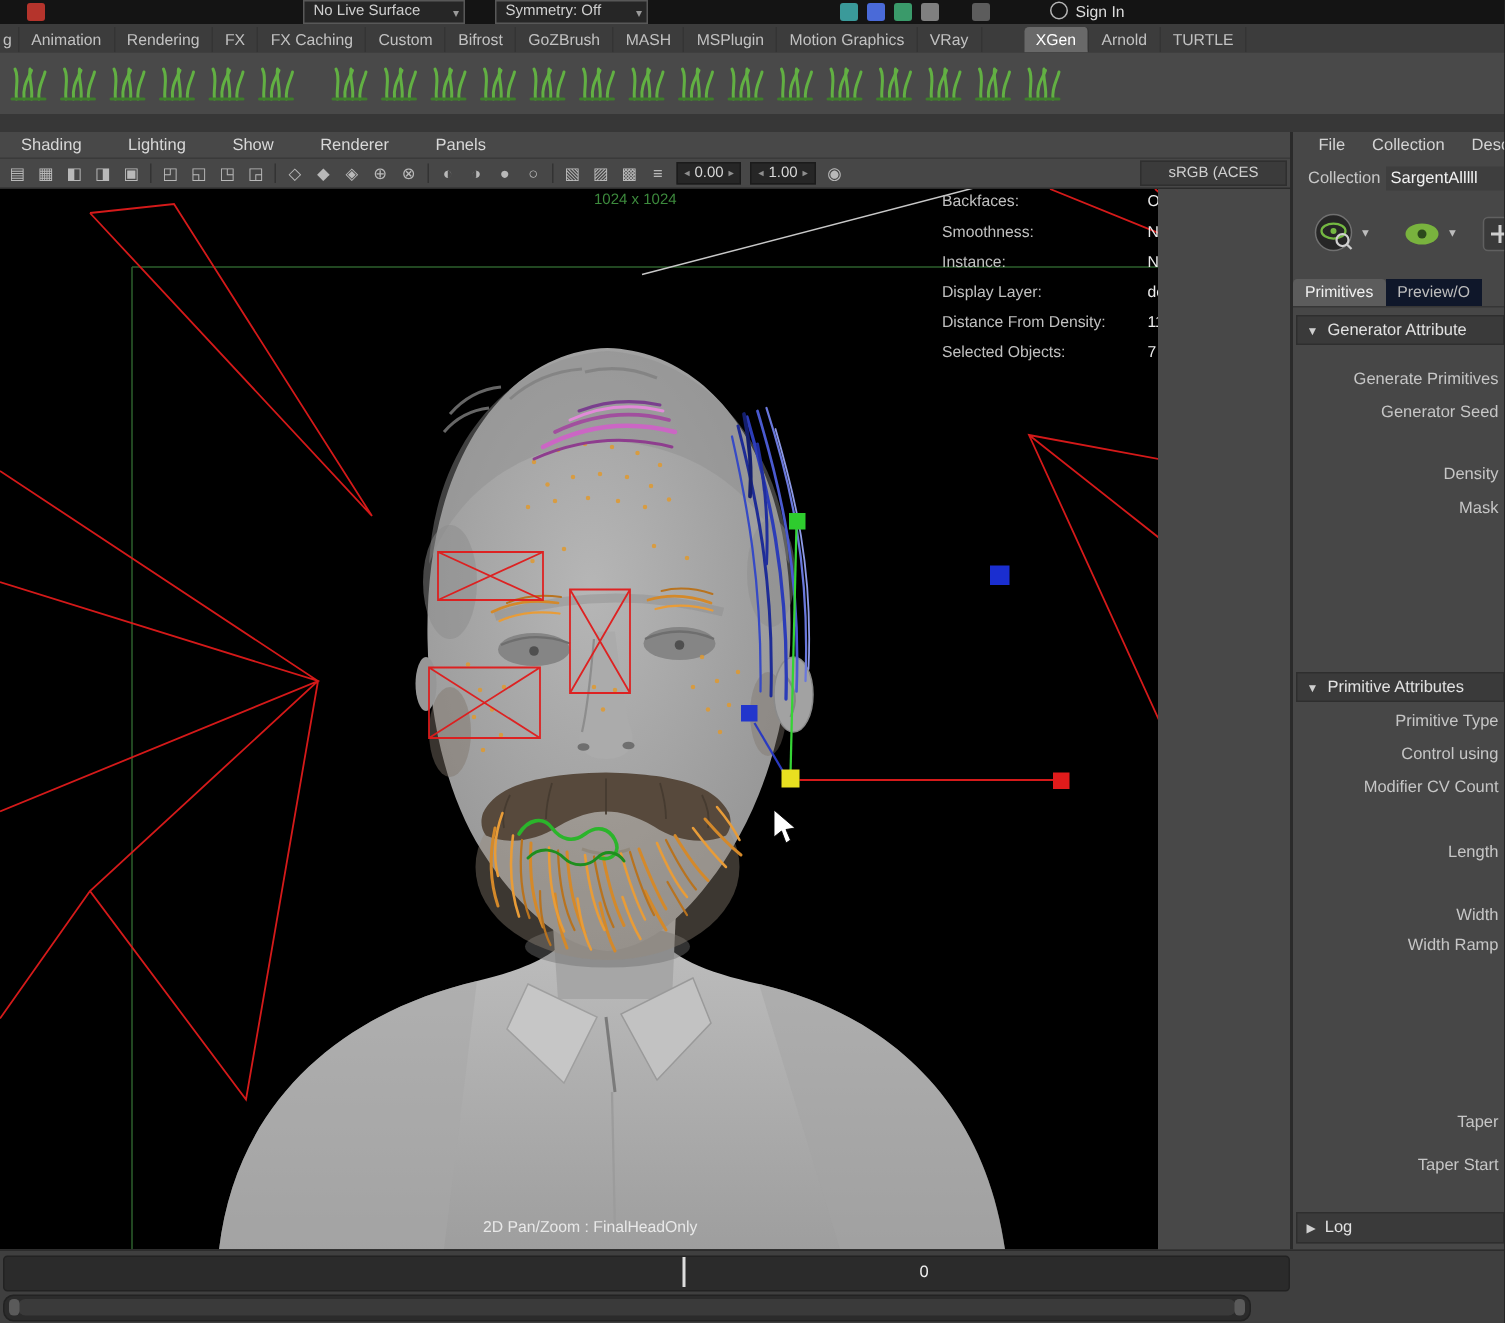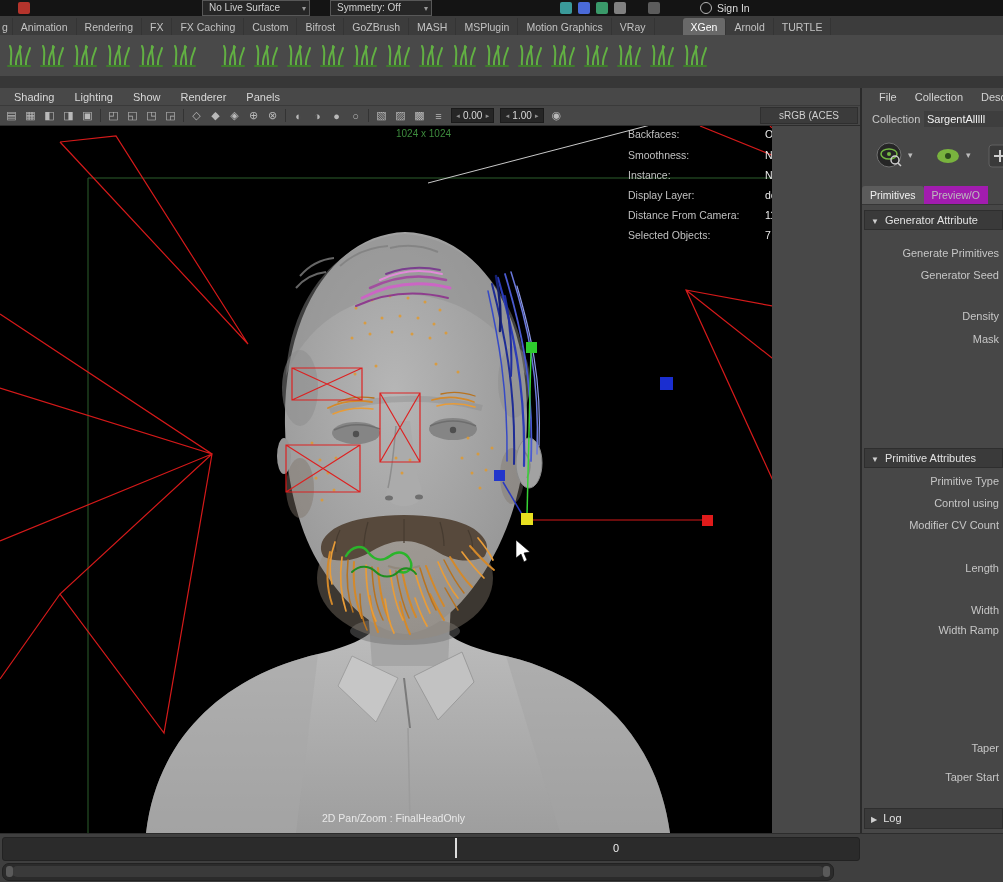--- a/index.html
+++ b/index.html
@@ -23,21 +23,21 @@
   
   .shelf{position:absolute;left:0;top:35px;width:1003px;height:41px;background:#494949;
          display:flex;align-items:center;padding-left:2px;box-sizing:border-box;}
   .shelficon-btn{width:33px;height:34px;display:flex;align-items:center;justify-content:center;}
   .shelficon-btn:nth-child(6){margin-right:16px;}
   .gap-strip{position:absolute;left:0;top:76px;width:1003px;height:12px;background:#373737;
              border-bottom:1px solid #2d2d2d;}
   
   .main{position:absolute;left:0;top:88px;width:1003px;height:745px;}
   .leftcol{position:absolute;left:0;top:0;width:860px;height:745px;background:#484848;}
-  .panelmenu{position:absolute;left:0;top:0;width:860px;height:17px;display:flex;align-items:center;padding-left:4px;}
+  .panelmenu{position:absolute;left:0;top:0;width:860px;height:17px;display:flex;align-items:center;padding-left:4px;gap:11px;}
   .pm-item{padding:2px 10px;color:#d8d8d8;font-size:11px;}
   .vptoolbar{position:absolute;left:0;top:17px;width:860px;height:21px;background:#474747;
              border-top:1px solid #3a3a3a;border-bottom:1px solid #2c2c2c;display:flex;align-items:center;
              padding:0 2px;box-sizing:border-box;}
   .ticon{width:19px;text-align:center;font-size:11px;color:#b9b9b9;flex:0 0 auto;}
   .tsep{width:1px;height:13px;background:#333;margin:0 3px;flex:0 0 auto;}
   .tfield{display:flex;align-items:center;gap:2px;background:#262626;border:1px solid #1b1b1b;
           color:#d8d8d8;font-size:10px;padding:1px 3px;margin:0 3px;flex:0 0 auto;}
   .tfield .arr{font-size:6px;color:#8f8f8f;}
   .cspace{margin-left:auto;background:#3b3b3b;border:1px solid #2f2f2f;color:#cfcfcf;font-size:10px;
@@ -59,21 +59,21 @@
   .rp-collection{position:absolute;left:0;top:22px;height:20px;width:141px;}
   .rp-coll-label{position:absolute;left:10px;top:3px;color:#c8c8c8;}
   .rp-coll-value{position:absolute;left:62px;top:1px;width:86px;background:#3e3e3e;color:#f2f2f2;
                  padding:2px 3px;white-space:nowrap;overflow:hidden;}
   .rp-icons{position:absolute;left:0;top:50px;height:40px;width:141px;}
   .rp-caret{position:absolute;top:12px;font-size:9px;color:#bdbdbd;}
   .rp-tabs{position:absolute;left:0;top:96px;height:20px;width:141px;display:flex;align-items:flex-end;
            border-bottom:1px solid #363636;}
   .rp-tab{padding:3px 8px;font-size:10.5px;white-space:nowrap;}
   .rp-tab.active{background:#5c5c5c;color:#f0f0f0;border-radius:3px 3px 0 0;}
-  .rp-tab.inactive{background:#a21caf;color:#bdbdbd;overflow:hidden;max-width:70px;}
+  .rp-tab.inactive{background:#0f172a;color:#bdbdbd;overflow:hidden;max-width:70px;}
   .rp-sections{position:absolute;left:0;top:118px;right:0;bottom:25px;}
   .rp-header{position:absolute;left:2px;right:0;height:20px;background:#3a3a3a;border:1px solid #2e2e2e;
              color:#e2e2e2;font-size:11px;line-height:19px;padding-left:6px;box-sizing:border-box;white-space:nowrap;overflow:hidden;}
   .rp-header .tri{color:#cfcfcf;font-size:8px;margin-right:6px;}
   .rp-label{position:absolute;left:0;right:4px;text-align:right;color:#c6c6c6;font-size:11px;white-space:nowrap;}
   .rp-log{position:absolute;left:2px;right:0;top:720px;height:21px;background:#3a3a3a;border:1px solid #2e2e2e;
           color:#e2e2e2;line-height:19px;padding-left:6px;box-sizing:border-box;}
   .rp-log .tri{color:#cfcfcf;font-size:8px;margin-right:6px;}
   
   .timearea{position:absolute;left:0;top:833px;width:1003px;height:49px;background:#3f3f3f;border-top:1px solid #2c2c2c;}
@@ -526,21 +526,21 @@
             </div>
           <div class="hud-row" style="top:63px">
               <span class="hud-label">Display Layer:</span>
               <span class="hud-value">default</span>
             </div>
           <div class="hud-row" style="top:43px">
               <span class="hud-label">Instance:</span>
               <span class="hud-value">No</span>
             </div>
           <div class="hud-row" style="top:83px">
-              <span class="hud-label">Distance From Camera:</span>
+              <span class="hud-label">Distance From Density:</span>
               <span class="hud-value">118.404</span>
             </div>
           <div class="hud-row" style="top:103px">
               <span class="hud-label">Selected Objects:</span>
               <span class="hud-value">7</span>
             </div>
         </div>
 
         <div class="panzoom">2D Pan/Zoom : FinalHeadOnly</div>
       </div>

